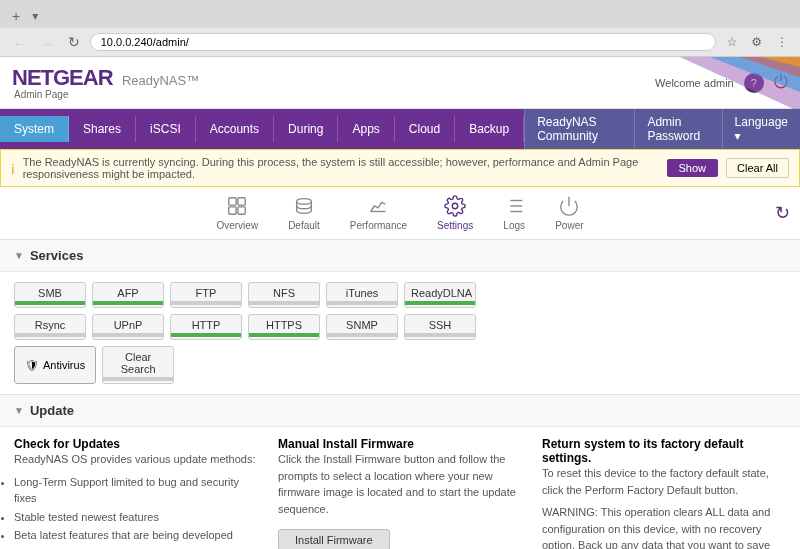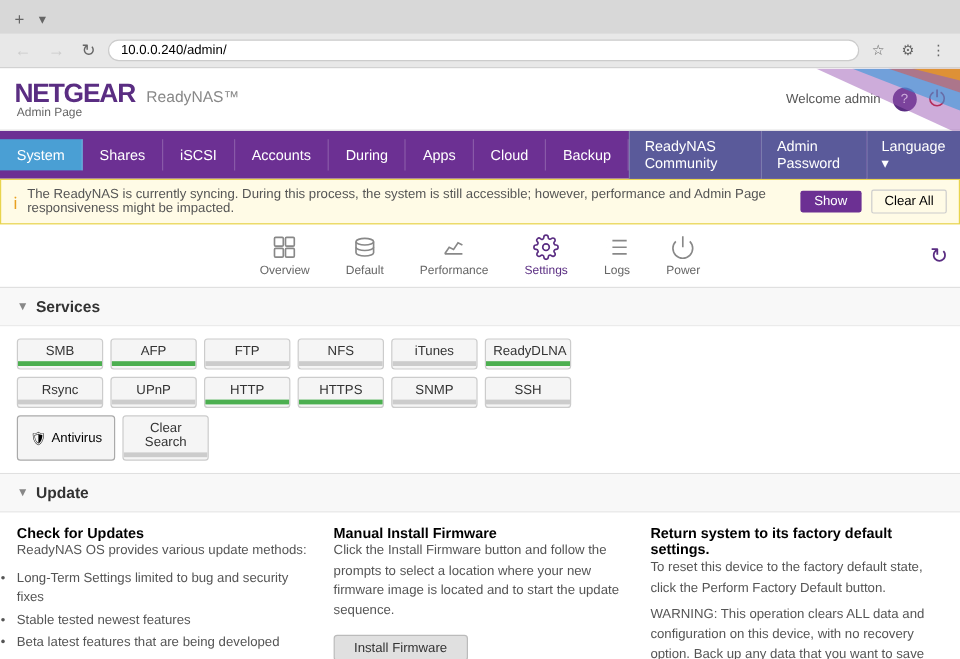--- a/index.html
+++ b/index.html
@@ -292,21 +292,21 @@
     <div class="section-header">
       <span class="section-arrow">▼</span>
       <span class="section-title">Update</span>
     </div>
     <div class="update-body">
 
       <div>
         <h4>Check for Updates</h4>
         <p class="update-text">ReadyNAS OS provides various update methods:</p>
         <ul class="update-text">
-          <li>Long-Term Settings limited to bug and security fixes</li>
+          <li>Long-Term Support limited to bug and security fixes</li>
           <li>Stable tested newest features</li>
           <li>Beta latest features that are being developed</li>
         </ul>
         <select>
           <option>Stable</option>
           <option>Long-Term Support</option>
           <option>Beta</option>
         </select>
         
         

